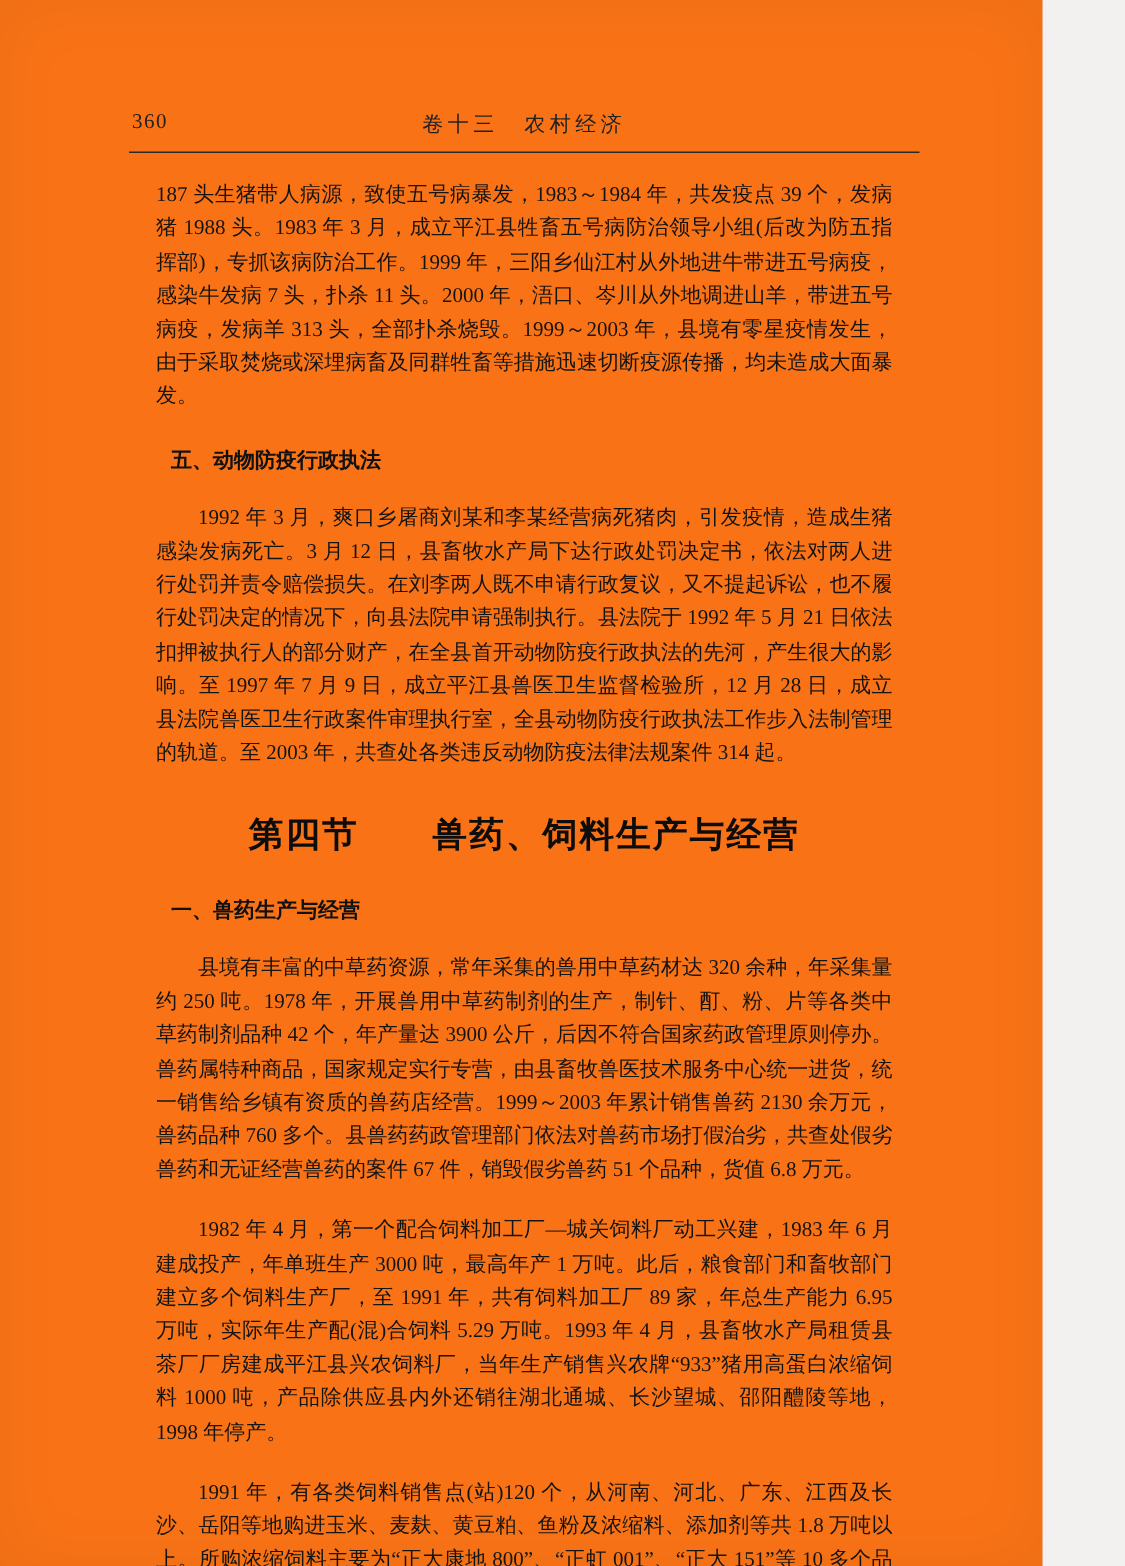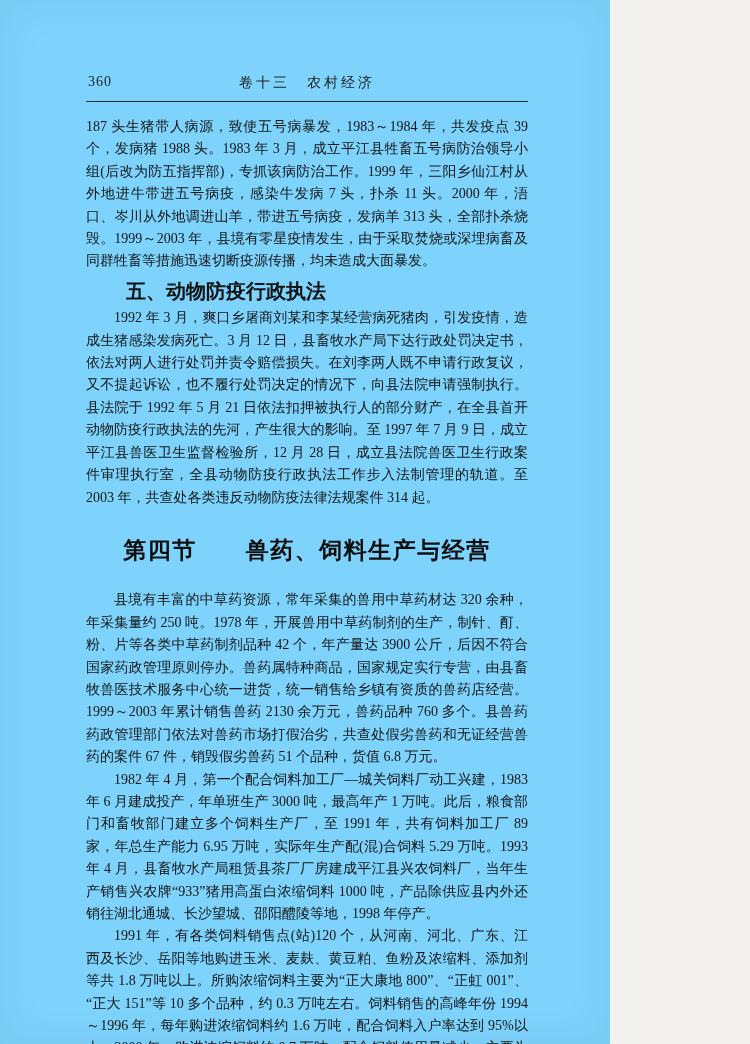--- a/index.html
+++ b/index.html
@@ -5,23 +5,23 @@
   * { box-sizing: border-box; }
   html, body { margin: 0; padding: 0; }
   body {
     width: 750px;
     height: 1044px;
     background: #f2f1ef;
     font-family: "Liberation Serif", "DejaVu Serif", serif;
     color: #161616;
   }
   .page {
-    width: 610px;
+    width: 695px;
     height: 1044px;
-    background: #7dd3fc;
+    background: #f97316;
     padding: 74px 82px 40px 86px;
     box-shadow: inset 0 0 46px rgba(0,0,0,0.05);
     overflow: hidden;
   }
   .page-header {
     position: relative;
     height: 22px;
     font-size: 14px;
     color: #222;
   }
@@ -42,27 +42,27 @@
     margin: 5px 0 14px 0;
   }
   .body-text {
     font-size: 14px;
     line-height: 22.4px;
     text-align: justify;
     text-justify: inter-ideograph;
     color: #141414;
   }
   .para {
-    margin: 0;
+    margin: 18px;
     text-indent: 2em;
   }
   .para.no-indent { text-indent: 0; }
   .sub-heading {
     font-family: "Liberation Sans", "DejaVu Sans", sans-serif;
-    font-size: 20px;
+    font-size: 14px;
     font-weight: bold;
     margin: 7px 0 5px 0;
     text-indent: 2em;
     line-height: 22.4px;
     color: #111;
   }
   .section-title {
     font-family: "Liberation Sans", "DejaVu Sans", sans-serif;
     font-size: 23px;
     font-weight: bold;
@@ -88,20 +88,21 @@
   <main class="body-text">
 
     <p class="para no-indent">187 头生猪带人病源，致使五号病暴发，1983～1984 年，共发疫点 39 个，发病猪 1988 头。1983 年 3 月，成立平江县牲畜五号病防治领导小组(后改为防五指挥部)，专抓该病防治工作。1999 年，三阳乡仙江村从外地进牛带进五号病疫，感染牛发病 7 头，扑杀 11 头。2000 年，浯口、岑川从外地调进山羊，带进五号病疫，发病羊 313 头，全部扑杀烧毁。1999～2003 年，县境有零星疫情发生，由于采取焚烧或深埋病畜及同群牲畜等措施迅速切断疫源传播，均未造成大面暴发。</p>
 
     <h3 class="sub-heading">五、动物防疫行政执法</h3>
 
     <p class="para">1992 年 3 月，爽口乡屠商刘某和李某经营病死猪肉，引发疫情，造成生猪感染发病死亡。3 月 12 日，县畜牧水产局下达行政处罚决定书，依法对两人进行处罚并责令赔偿损失。在刘李两人既不申请行政复议，又不提起诉讼，也不履行处罚决定的情况下，向县法院申请强制执行。县法院于 1992 年 5 月 21 日依法扣押被执行人的部分财产，在全县首开动物防疫行政执法的先河，产生很大的影响。至 1997 年 7 月 9 日，成立平江县兽医卫生监督检验所，12 月 28 日，成立县法院兽医卫生行政案件审理执行室，全县动物防疫行政执法工作步入法制管理的轨道。至 2003 年，共查处各类违反动物防疫法律法规案件 314 起。</p>
 
     <h1 class="section-title">第四节　　兽药、饲料生产与经营</h1>
 
+    <h3 class="sub-heading">一、兽药生产与经营</h3>
 
     <p class="para">县境有丰富的中草药资源，常年采集的兽用中草药材达 320 余种，年采集量约 250 吨。1978 年，开展兽用中草药制剂的生产，制针、酊、粉、片等各类中草药制剂品种 42 个，年产量达 3900 公斤，后因不符合国家药政管理原则停办。兽药属特种商品，国家规定实行专营，由县畜牧兽医技术服务中心统一进货，统一销售给乡镇有资质的兽药店经营。1999～2003 年累计销售兽药 2130 余万元，兽药品种 760 多个。县兽药药政管理部门依法对兽药市场打假治劣，共查处假劣兽药和无证经营兽药的案件 67 件，销毁假劣兽药 51 个品种，货值 6.8 万元。</p>
 
 
     <p class="para">1982 年 4 月，第一个配合饲料加工厂—城关饲料厂动工兴建，1983 年 6 月建成投产，年单班生产 3000 吨，最高年产 1 万吨。此后，粮食部门和畜牧部门建立多个饲料生产厂，至 1991 年，共有饲料加工厂 89 家，年总生产能力 6.95 万吨，实际年生产配(混)合饲料 5.29 万吨。1993 年 4 月，县畜牧水产局租赁县茶厂厂房建成平江县兴农饲料厂，当年生产销售兴农牌“933”猪用高蛋白浓缩饲料 1000 吨，产品除供应县内外还销往湖北通城、长沙望城、邵阳醴陵等地，1998 年停产。</p>
 
     <p class="para">1991 年，有各类饲料销售点(站)120 个，从河南、河北、广东、江西及长沙、岳阳等地购进玉米、麦麸、黄豆粕、鱼粉及浓缩料、添加剂等共 1.8 万吨以上。所购浓缩饲料主要为“正大康地 800”、“正虹 001”、“正大 151”等 10 多个品种，约 0.3 万吨左右。饲料销售的高峰年份 1994～1996 年，每年购进浓缩饲料约 1.6 万吨，配合饲料入户率达到 95%以上。2000 年，购进浓缩饲料约 0.7 万吨，配合饲料使用量减少，主要为正大系列产品。</p>
 
   </main>
 </div>

